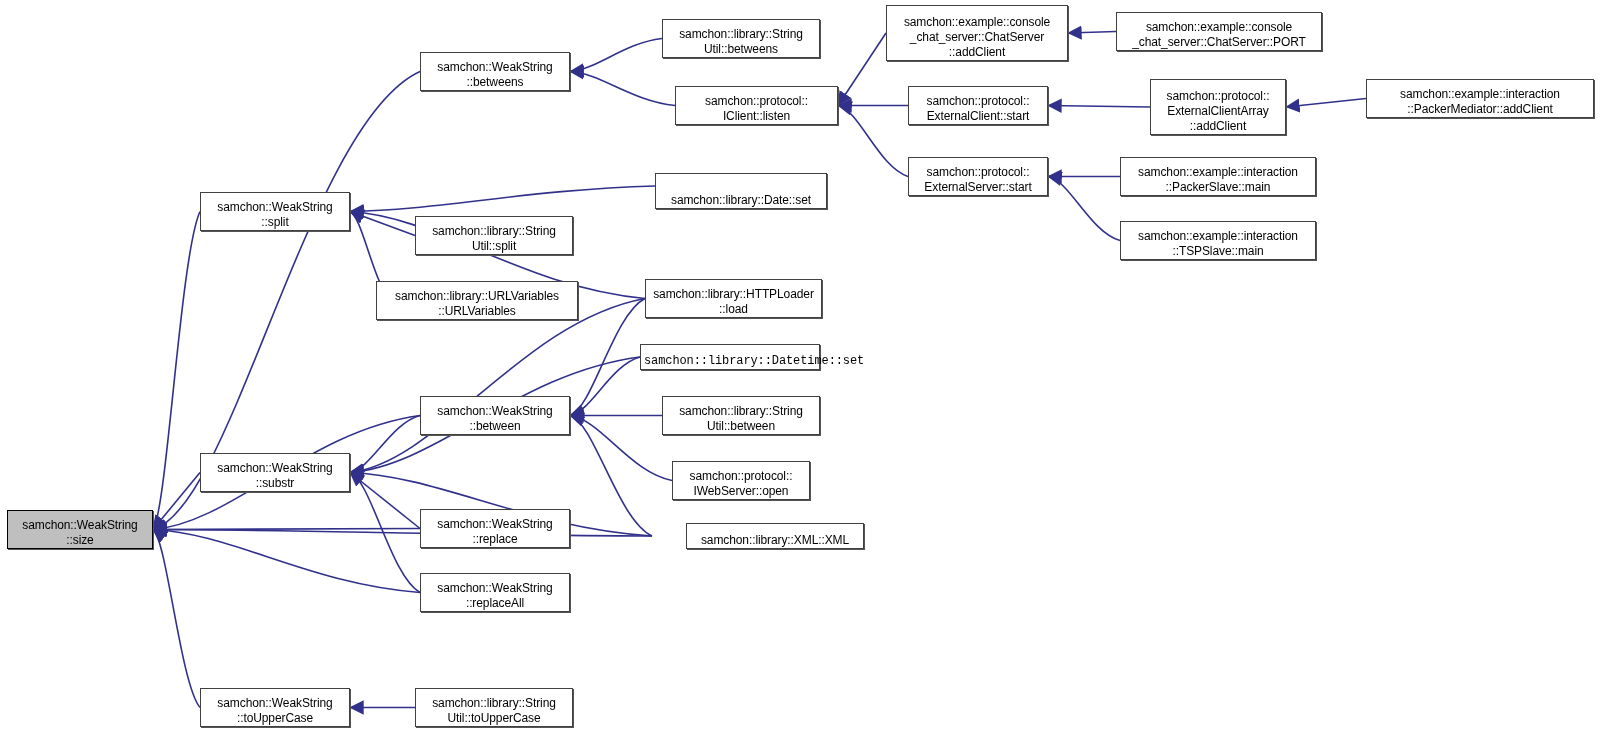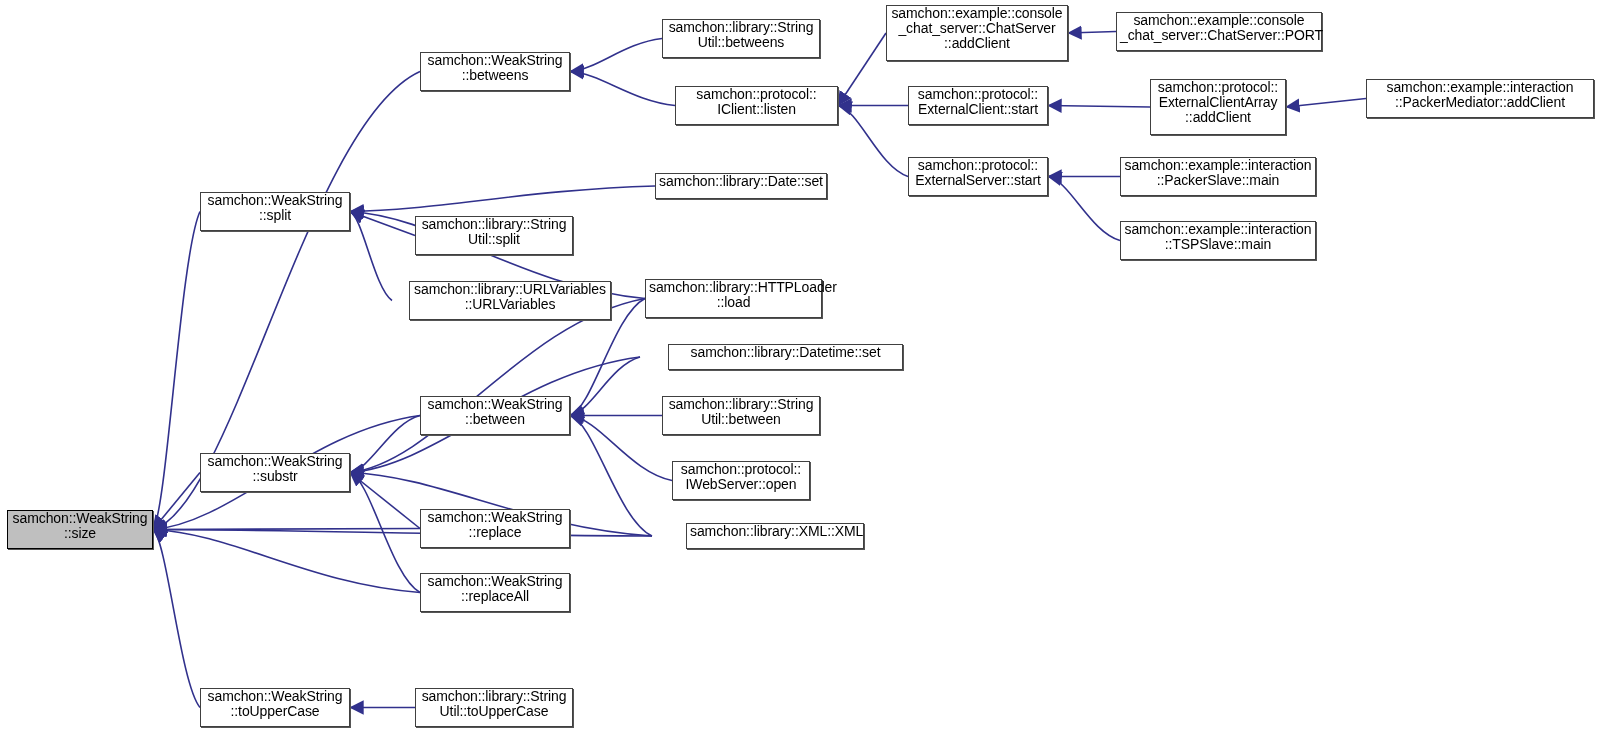--- a/index.html
+++ b/index.html
@@ -23,24 +23,24 @@
     height: 750px;
     pointer-events: none;
   }
   .node {
     position: absolute;
     box-sizing: border-box;
     border: 1px solid #404040;
     background: #ffffff;
     color: #000000;
     display: flex;
-    align-items: flex-start;
+    align-items: flex-end;
     justify-content: center;
     text-align: center;
-    font-size: 14px;
+    font-size: 12px;
     line-height: 15px;
     letter-spacing: -0.1px;
     white-space: pre-line;
     box-shadow: 1px 1px 0 0 #555555;
     z-index: 5;
   }
   .node.root {
     background: #bfbfbf;
     border: 1px solid #000000;
     box-shadow: 1px 1px 0 0 #555555;
@@ -115,26 +115,26 @@
       <div class="node" style="left: 420px; top: 573px; width: 150px; height: 39px;"><span>samchon::WeakString
 ::replaceAll</span></div>
       <div class="node" style="left: 200px; top: 688px; width: 150px; height: 39px;"><span>samchon::WeakString
 ::toUpperCase</span></div>
       <div class="node" style="left: 662px; top: 19px; width: 158px; height: 39px;"><span>samchon::library::String
 Util::betweens</span></div>
       <div class="node" style="left: 675px; top: 86px; width: 163px; height: 39px;"><span>samchon::protocol::
 IClient::listen</span></div>
       <div class="node" style="left: 415px; top: 216px; width: 158px; height: 39px;"><span>samchon::library::String
 Util::split</span></div>
-      <div class="node" style="left: 409px; top: 281px; width: 202px; height: 39px;"><span>samchon::library::URLVariables
+      <div class="node" style="left: 376px; top: 281px; width: 202px; height: 39px;"><span>samchon::library::URLVariables
 ::URLVariables</span></div>
-      <div class="node" style="left: 655px; top: 173px; width: 172px; height: 26px;"><span>samchon::library::Date::set</span></div>
+      <div class="node" style="left: 655px; top: 173px; width: 172px; height: 36px;"><span>samchon::library::Date::set</span></div>
       <div class="node" style="left: 645px; top: 279px; width: 177px; height: 39px;"><span>samchon::library::HTTPLoader
 ::load</span></div>
-      <div class="node" style="left: 668px; top: 344px; width: 235px; height: 26px;"><span>samchon::library::Datetime::set</span></div>
+      <div class="node" style="left: 640px; top: 344px; width: 180px; height: 26px; font-family: Liberation Mono, monospace;"><span>samchon::library::Datetime::set</span></div>
       <div class="node" style="left: 662px; top: 396px; width: 158px; height: 39px;"><span>samchon::library::String
 Util::between</span></div>
       <div class="node" style="left: 672px; top: 461px; width: 138px; height: 39px;"><span>samchon::protocol::
 IWebServer::open</span></div>
       <div class="node" style="left: 652px; top: 523px; width: 178px; height: 26px; margin-left: 34px;"><span>samchon::library::XML::XML</span></div>
       <div class="node" style="left: 415px; top: 688px; width: 158px; height: 39px;"><span>samchon::library::String
 Util::toUpperCase</span></div>
       <div class="node" style="left: 886px; top: 5px; width: 182px; height: 56px;"><span>samchon::example::console
 _chat_server::ChatServer
 ::addClient</span></div>

